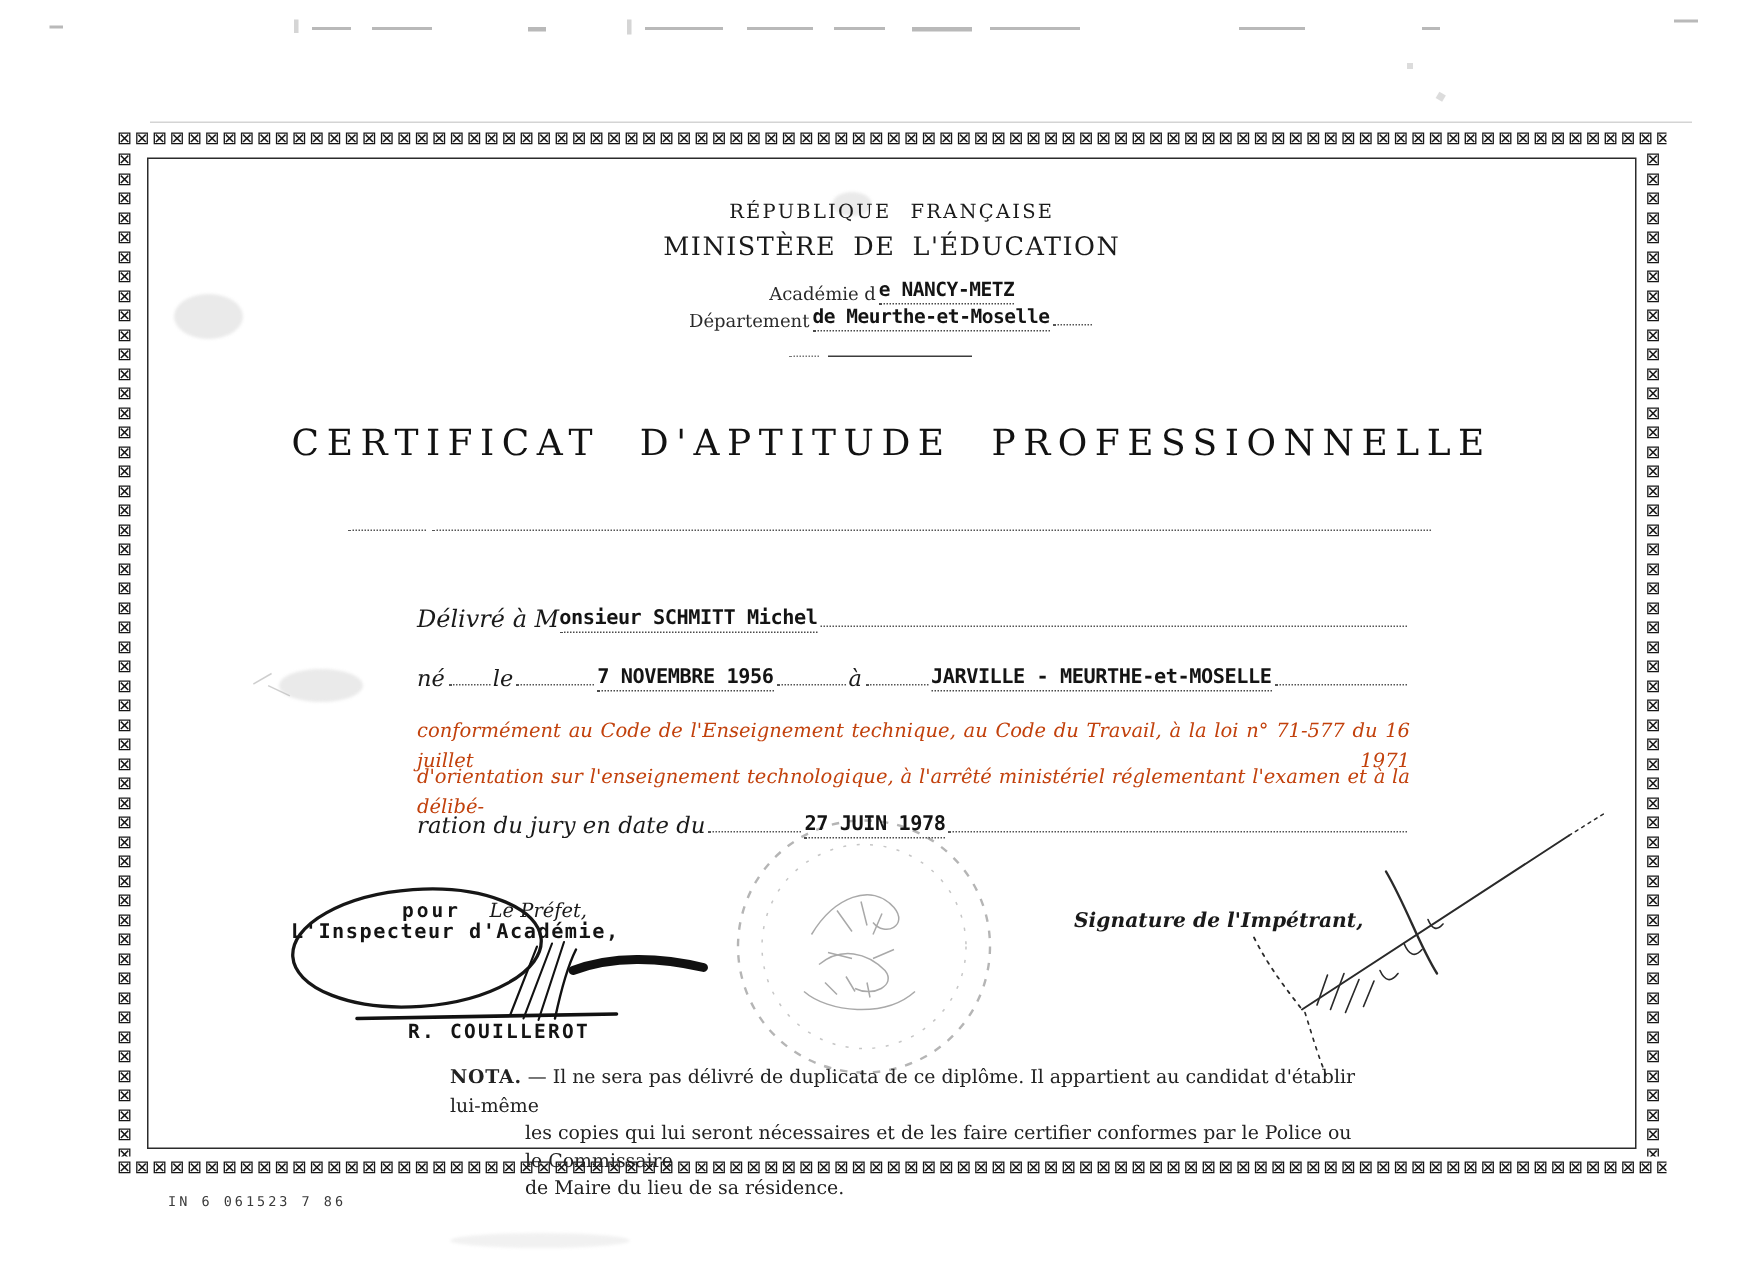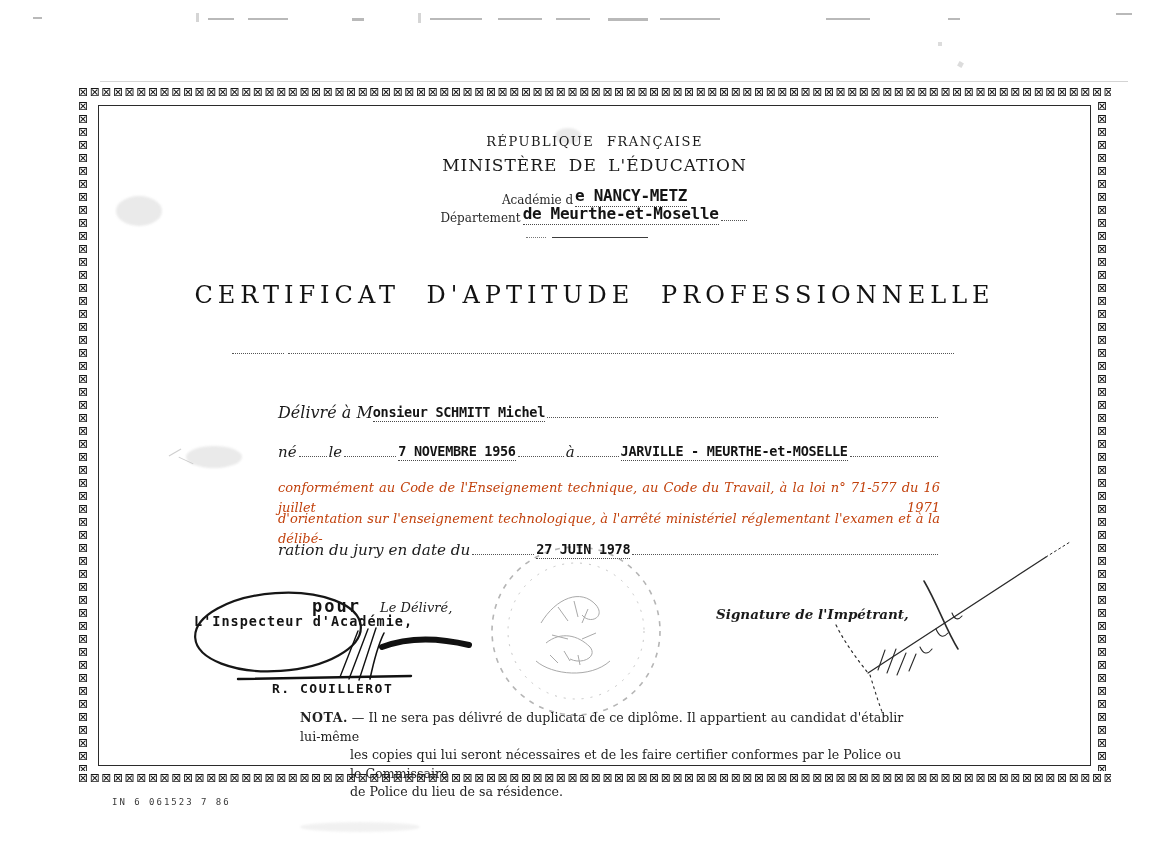--- a/index.html
+++ b/index.html
@@ -30,39 +30,39 @@
   .uline{border-bottom:1px dotted #4a4a4a;padding-bottom:1px;}
   .row{position:absolute;display:flex;align-items:flex-end;}
   .lead{border-bottom:1px dotted #555;height:2px;margin:0 2px 4px 2px;}
   .lead-fix{flex:0 0 auto;}
   .lead-fill{flex:1 1 auto;}
   .republic{top:49px;font-size:13px;letter-spacing:1.5px;word-spacing:7px;}
   .ministry{top:70px;font-size:17px;letter-spacing:1px;word-spacing:5px;}
   .acad-row{top:101px;justify-content:center;left:0;width:100%;}
   .dept-row{top:119px;justify-content:center;left:0;width:100%;}
   .hdr-label{font-size:12px;color:#2a2a2a;margin-right:2px;}
-  .hdr-typed{font-size:16px;}
+  .hdr-typed{font-size:13px;}
   .mini-rule{position:absolute;top:152px;left:474px;width:96px;height:0;border-top:1.5px solid #3c3c3c;}
   .mini-rule:before{content:"";position:absolute;left:-26px;top:-1px;width:20px;border-top:1px dotted #777;}
   .doc-title{top:196px;font-size:24px;letter-spacing:5px;word-spacing:14px;color:#121212;}
   .spec-row{top:266px;left:152px;width:726px;}
   .spec-row .typed{font-size:13px;white-space:nowrap;}
   .issued-row{top:318px;left:200px;width:662px;}
   .issued-row .it{font-size:16px;}
   .born-row{top:358px;left:200px;width:662px;}
   .born-row .it{font-size:15px;}
   .form-typed{font-size:13.5px;white-space:nowrap;}
   .legal{position:absolute;left:200px;width:662px;font-size:13px;line-height:20px;
     text-align:justify;text-align-last:justify;color:#c2410c;}
   .legal1{top:393px;}
   .legal2{top:424px;}
   .jury-row{top:456px;left:200px;width:662px;}
   .jury-row .it{font-size:15.2px;}
   .sig-pour{position:absolute;top:511px;left:190px;}
-  .sig-pour .typed{font-size:17px;letter-spacing:2px;margin-left:44px;}
+  .sig-pour .typed{font-size:13px;letter-spacing:2px;}
   .sig-pour .it{font-size:13px;margin-left:14px;}
   .sig-insp{position:absolute;top:528px;left:116px;font-size:13.5px;letter-spacing:1px;}
   .sig-name{position:absolute;top:596px;left:194px;font-size:13px;letter-spacing:1.5px;}
   .sig-right-label{position:absolute;top:521px;left:638px;font-size:13.5px;font-weight:bold;}
   .nota{position:absolute;top:624px;left:222px;width:616px;font-size:12.6px;line-height:18.5px;color:#222;}
   .nota .nota-label{font-weight:bold;letter-spacing:.5px;}
   .nota .ind{margin-left:50px;}
   .print-code{position:absolute;left:112px;top:797px;font-family:"DejaVu Sans Mono",monospace;
     font-size:9px;letter-spacing:2px;color:#3a3a3a;}
   svg{position:absolute;overflow:visible;}
@@ -166,35 +166,35 @@
 
     <div class="row jury-row">
       <span class="it">ration du jury en date du</span>
       <span class="lead lead-fix" style="width:62px;"></span>
       <span class="typed form-typed uline">27 JUIN 1978</span>
       <span class="lead lead-fill"></span>
     </div>
 
     <div class="sig-pour">
       <span class="typed">pour</span>
-      <span class="it">Le Délivré,</span>
+      <span class="it">Le Préfet,</span>
     </div>
     <div class="sig-insp typed">L'Inspecteur d'Académie,</div>
     <div class="sig-name typed">R. COUILLEROT</div>
 
     <div class="sig-right-label it">Signature de l'Impétrant,</div>
 
     <div class="nota">
       <div>
         <span class="nota-label">NOTA.</span>
         <span>—</span>
         <span>Il ne sera pas délivré de duplicata de ce diplôme. Il appartient au candidat d'établir lui-même</span>
       </div>
       <div class="ind">les copies qui lui seront nécessaires et de les faire certifier conformes par le Police ou le Commissaire</div>
-      <div class="ind">de Police du lieu de sa résidence.</div>
+      <div class="ind">de Maire du lieu de sa résidence.</div>
     </div>
 
     <svg class="svg-overlay" width="1033" height="701" viewBox="0 0 1033 701">
 
       <g>
         <ellipse cx="200" cy="547" rx="83" ry="39" fill="none" stroke="#161616" stroke-width="2.2" transform="rotate(-4 200 547)"></ellipse>
       </g>
 
       <g fill="none" stroke="#111" stroke-linecap="round">
         <path d="M160 594 L333 591" stroke-width="2.4"></path>

